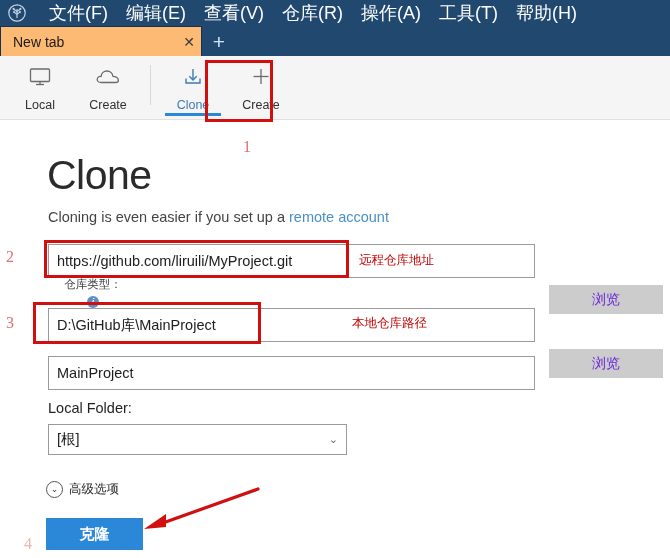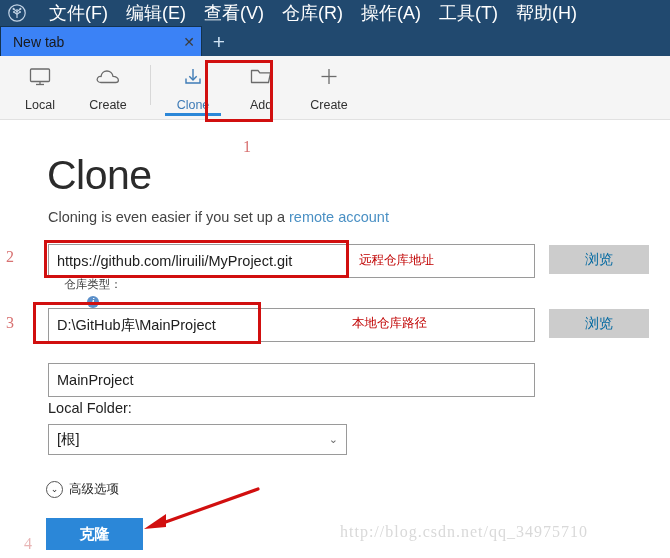--- a/index.html
+++ b/index.html
@@ -45,21 +45,21 @@
   
   .tabstrip {
     position: absolute; left: 0; top: 26px;
     width: 670px; height: 30px;
     background: #21496f;
     display: flex; align-items: flex-end;
   }
   .tab {
     position: relative;
     width: 202px; height: 30px;
-    background: #3b82f6;
+    background: #fdba74;
     border: 1px solid #13334f;
     border-bottom: none;
     display: flex; align-items: center;
     padding-left: 12px;
   }
   .tab-label {
     font-size: 14px; color: #1a1a1a;
     flex: 1;
   }
   .tab-close {
@@ -124,26 +124,27 @@
     position: absolute;
     height: 29px;
     border: 1px solid #9a9a9a;
     background: #ffffff;
     display: flex; align-items: center;
     padding: 16px 8px;
     font-size: 14.5px; color: #202020;
   }
   .btn-browse {
     position: absolute;
-    width: 100px; height: 29px;
+    width: 114px; height: 29px;
     background: #cccccc;
     border: 1px solid #cccccc;
     display: flex; align-items: center; justify-content: center;
-    font-size: 14px; color: #0369a1;
-    cursor: pointer;
+    font-size: 14px; color: #6d28d9;
+    cursor: pointer;
+    margin-top: 40px;
   }
   .repo-type {
     position: absolute; left: 48px; top: 277px;
     font-size: 11.5px; color: #3a3a3a;
     display: flex; align-items: center; gap: 4px;
     white-space: nowrap;
     flex-direction: column;
   }
   .info-dot {
     width: 12px; height: 12px; border-radius: 50%;
@@ -285,28 +286,20 @@
       <span class="ticon">
         <svg width="22" height="22" viewBox="0 0 22 22">
           <line x1="11" y1="3" x2="11" y2="13.5" stroke="#3e7bb6" stroke-width="1.4"></line>
           <path d="M7.3 10.2 L11 14 L14.7 10.2" fill="none" stroke="#3e7bb6" stroke-width="1.4"></path>
           <path d="M4 12.5 L4 17 L18 17 L18 12.5" fill="none" stroke="#3e7bb6" stroke-width="1.4"></path>
         </svg>
       </span>
       <span class="tlabel">Clone</span>
     </div>
 
-    <div class="tool">
-      <span class="ticon">
-        <svg width="24" height="19" viewBox="0 0 24 19">
-          <path d="M2.5 15.5 L2.5 3.5 L9 3.5 L10.8 5.8 L21.5 5.8 L19.5 15.5 Z" fill="none" stroke="#6b6b6b" stroke-width="1.3" stroke-linejoin="round"></path>
-        </svg>
-      </span>
-      <span class="tlabel">Add</span>
-    </div>
 
     <div class="tool">
       <span class="ticon">
         <svg width="22" height="22" viewBox="0 0 22 22">
           <line x1="11" y1="3" x2="11" y2="18" stroke="#6b6b6b" stroke-width="1.3"></line>
           <line x1="3.5" y1="10.5" x2="18.5" y2="10.5" stroke="#6b6b6b" stroke-width="1.3"></line>
         </svg>
       </span>
       <span class="tlabel">Create</span>
     </div>
@@ -326,21 +319,21 @@
     <span>仓库类型：</span>
     <span class="info-dot">i</span>
     <span>这是一个 Git 仓库</span>
   </div>
 
   <div class="field" style="left:48px; top:308px; width:487px;">
     <span>D:\GitHub库\MainProject</span>
   </div>
   <div class="btn-browse" style="left:549px; top:309px;">浏览</div>
 
-  <div class="field" style="left:48px; top:356px; width:487px;margin-top:7px;">
+  <div class="field" style="left:48px; top:356px; width:487px;">
     <span>MainProject</span>
   </div>
 
   <div class="local-folder-label">Local Folder:</div>
   <div class="select-box">
     <span>[根]</span>
     <span class="caret">⌄</span>
   </div>
 
   <div class="advanced">
@@ -361,15 +354,14 @@
   <div class="anno-num" style="left:6px; top:314px;">3</div>
   <div class="anno-text" style="left:352px; top:315px;">本地仓库路径</div>
 
   <div class="anno-num faded" style="left:24px; top:535px;">4</div>
 
   <svg class="arrow-svg" width="140" height="52" viewBox="0 0 140 52">
     <line x1="128" y1="6" x2="30" y2="41" stroke="#d10f0f" stroke-width="3.2" stroke-linecap="round"></line>
     <path d="M14 46 L36 31 L36 44 Z" fill="#d10f0f"></path>
   </svg>
 
-  <div class="watermark">http://blog.csdn.net/qq_34975710</div>
 
 </div>
 
 </body></html>

